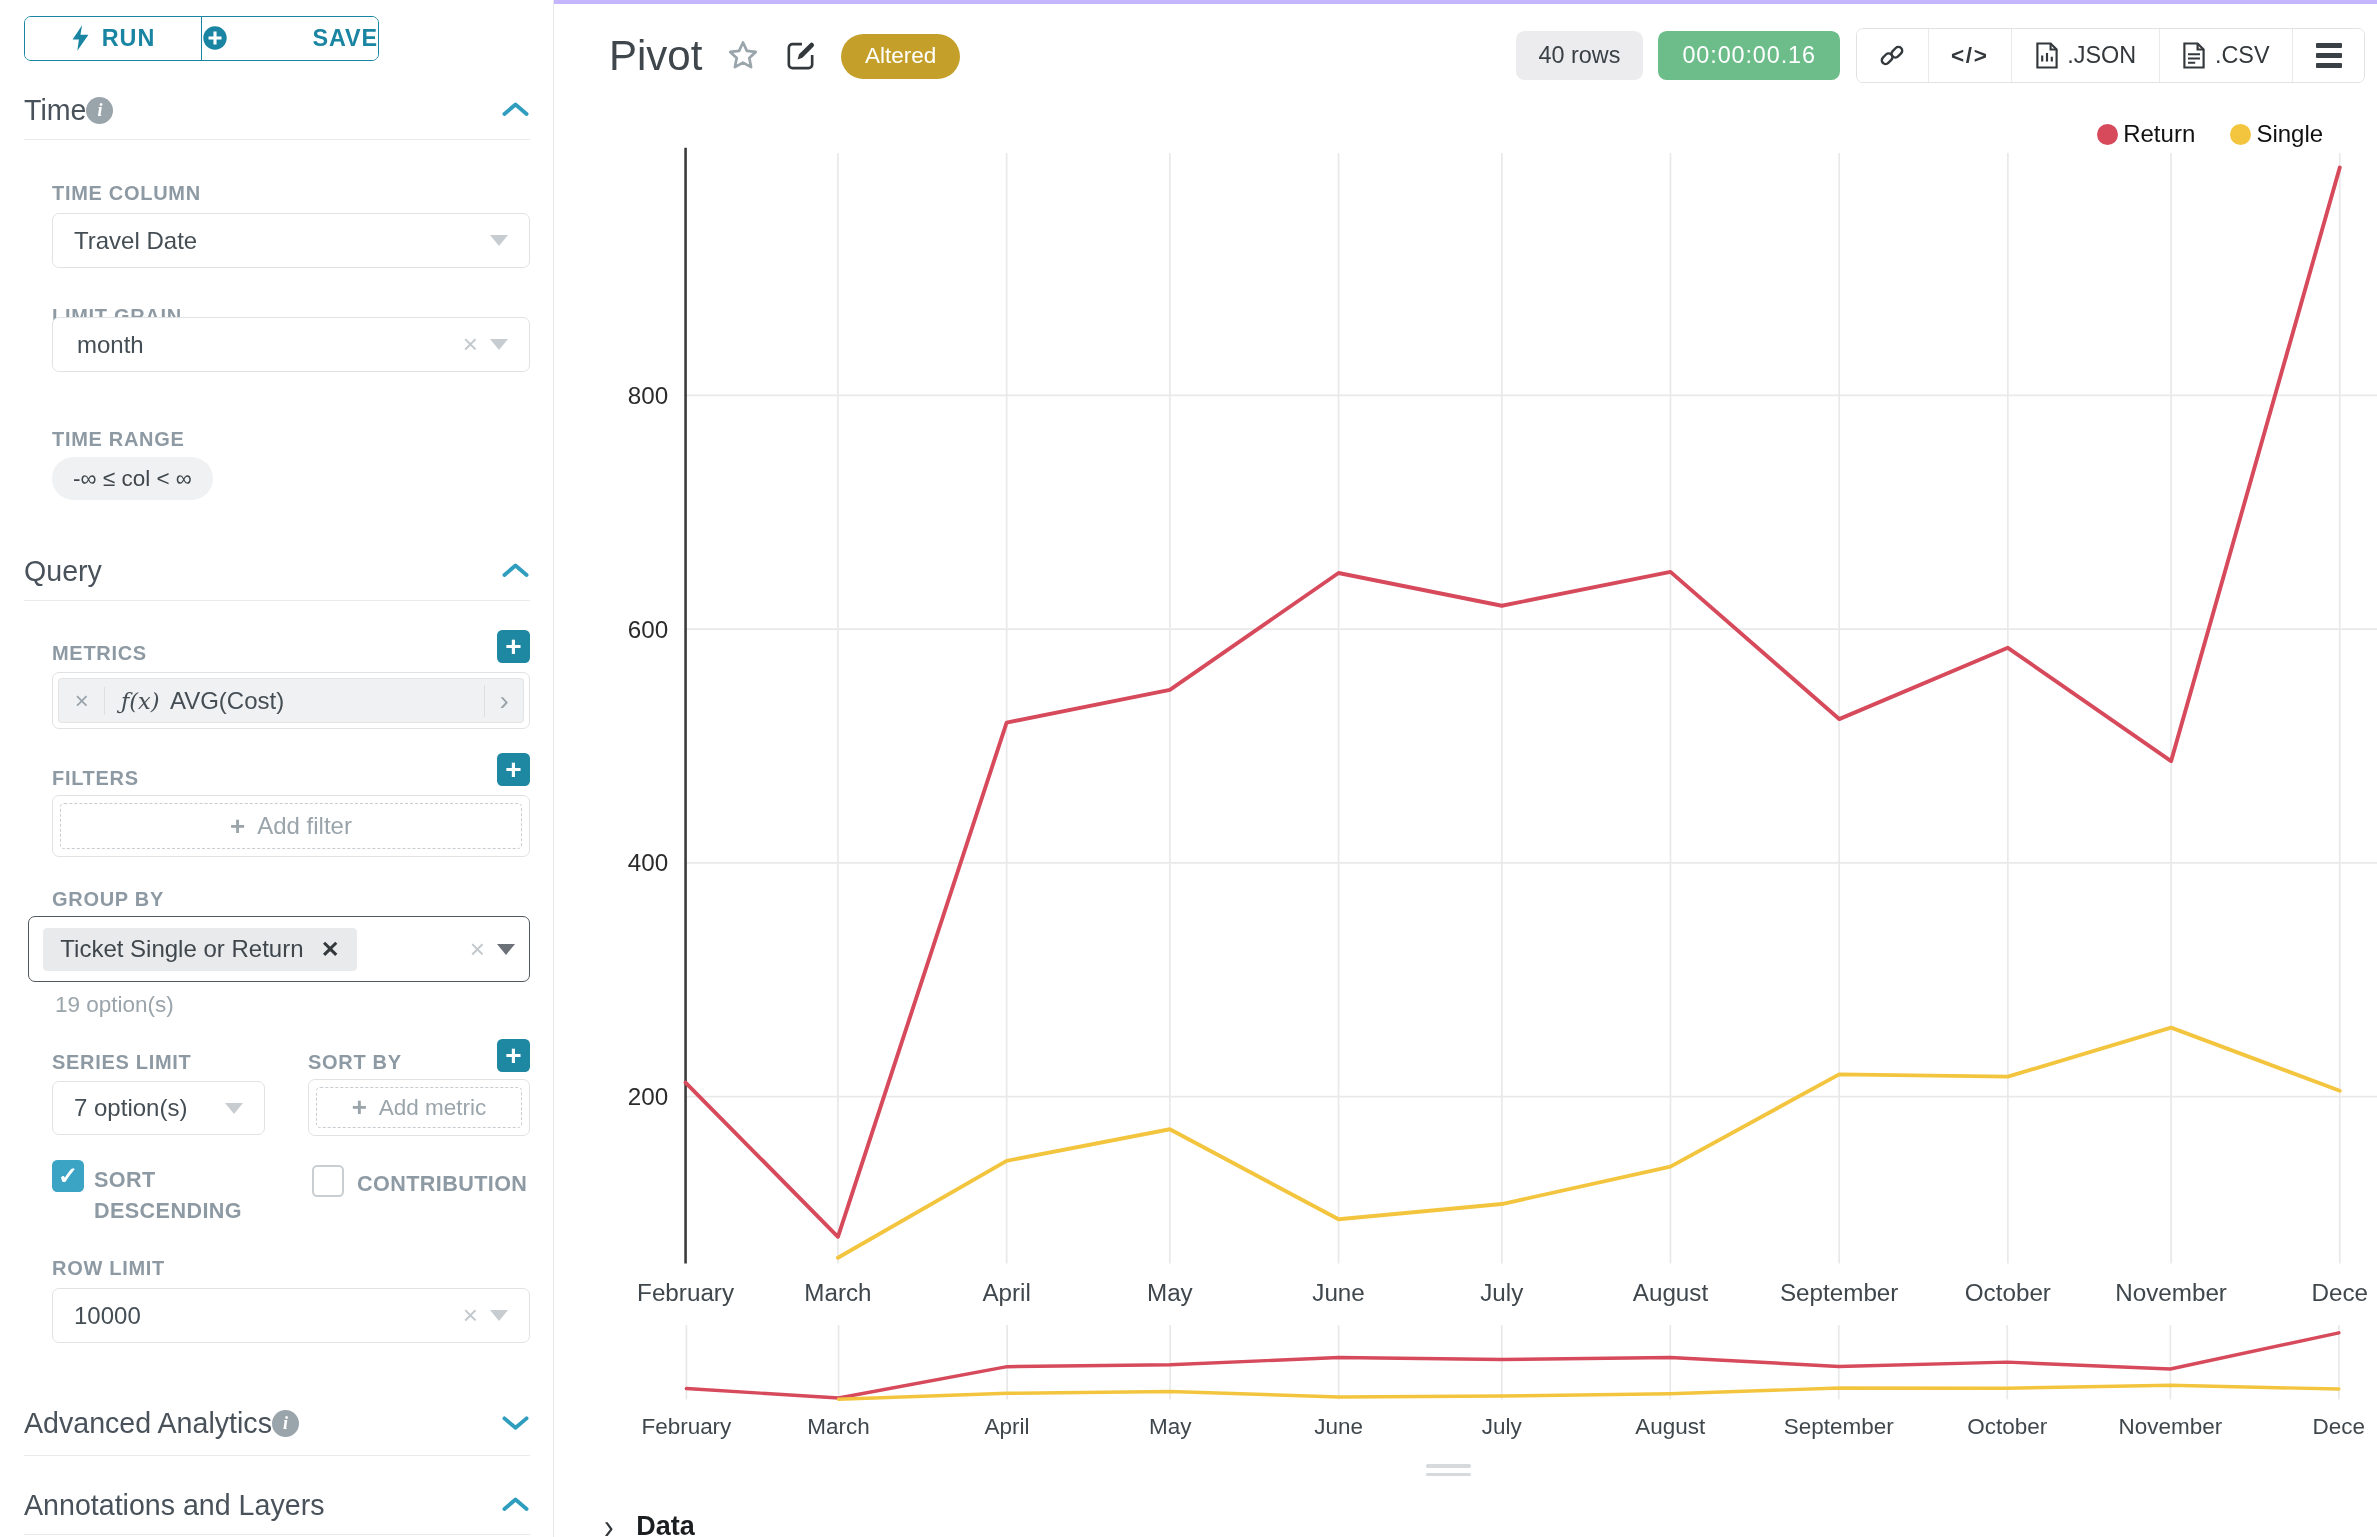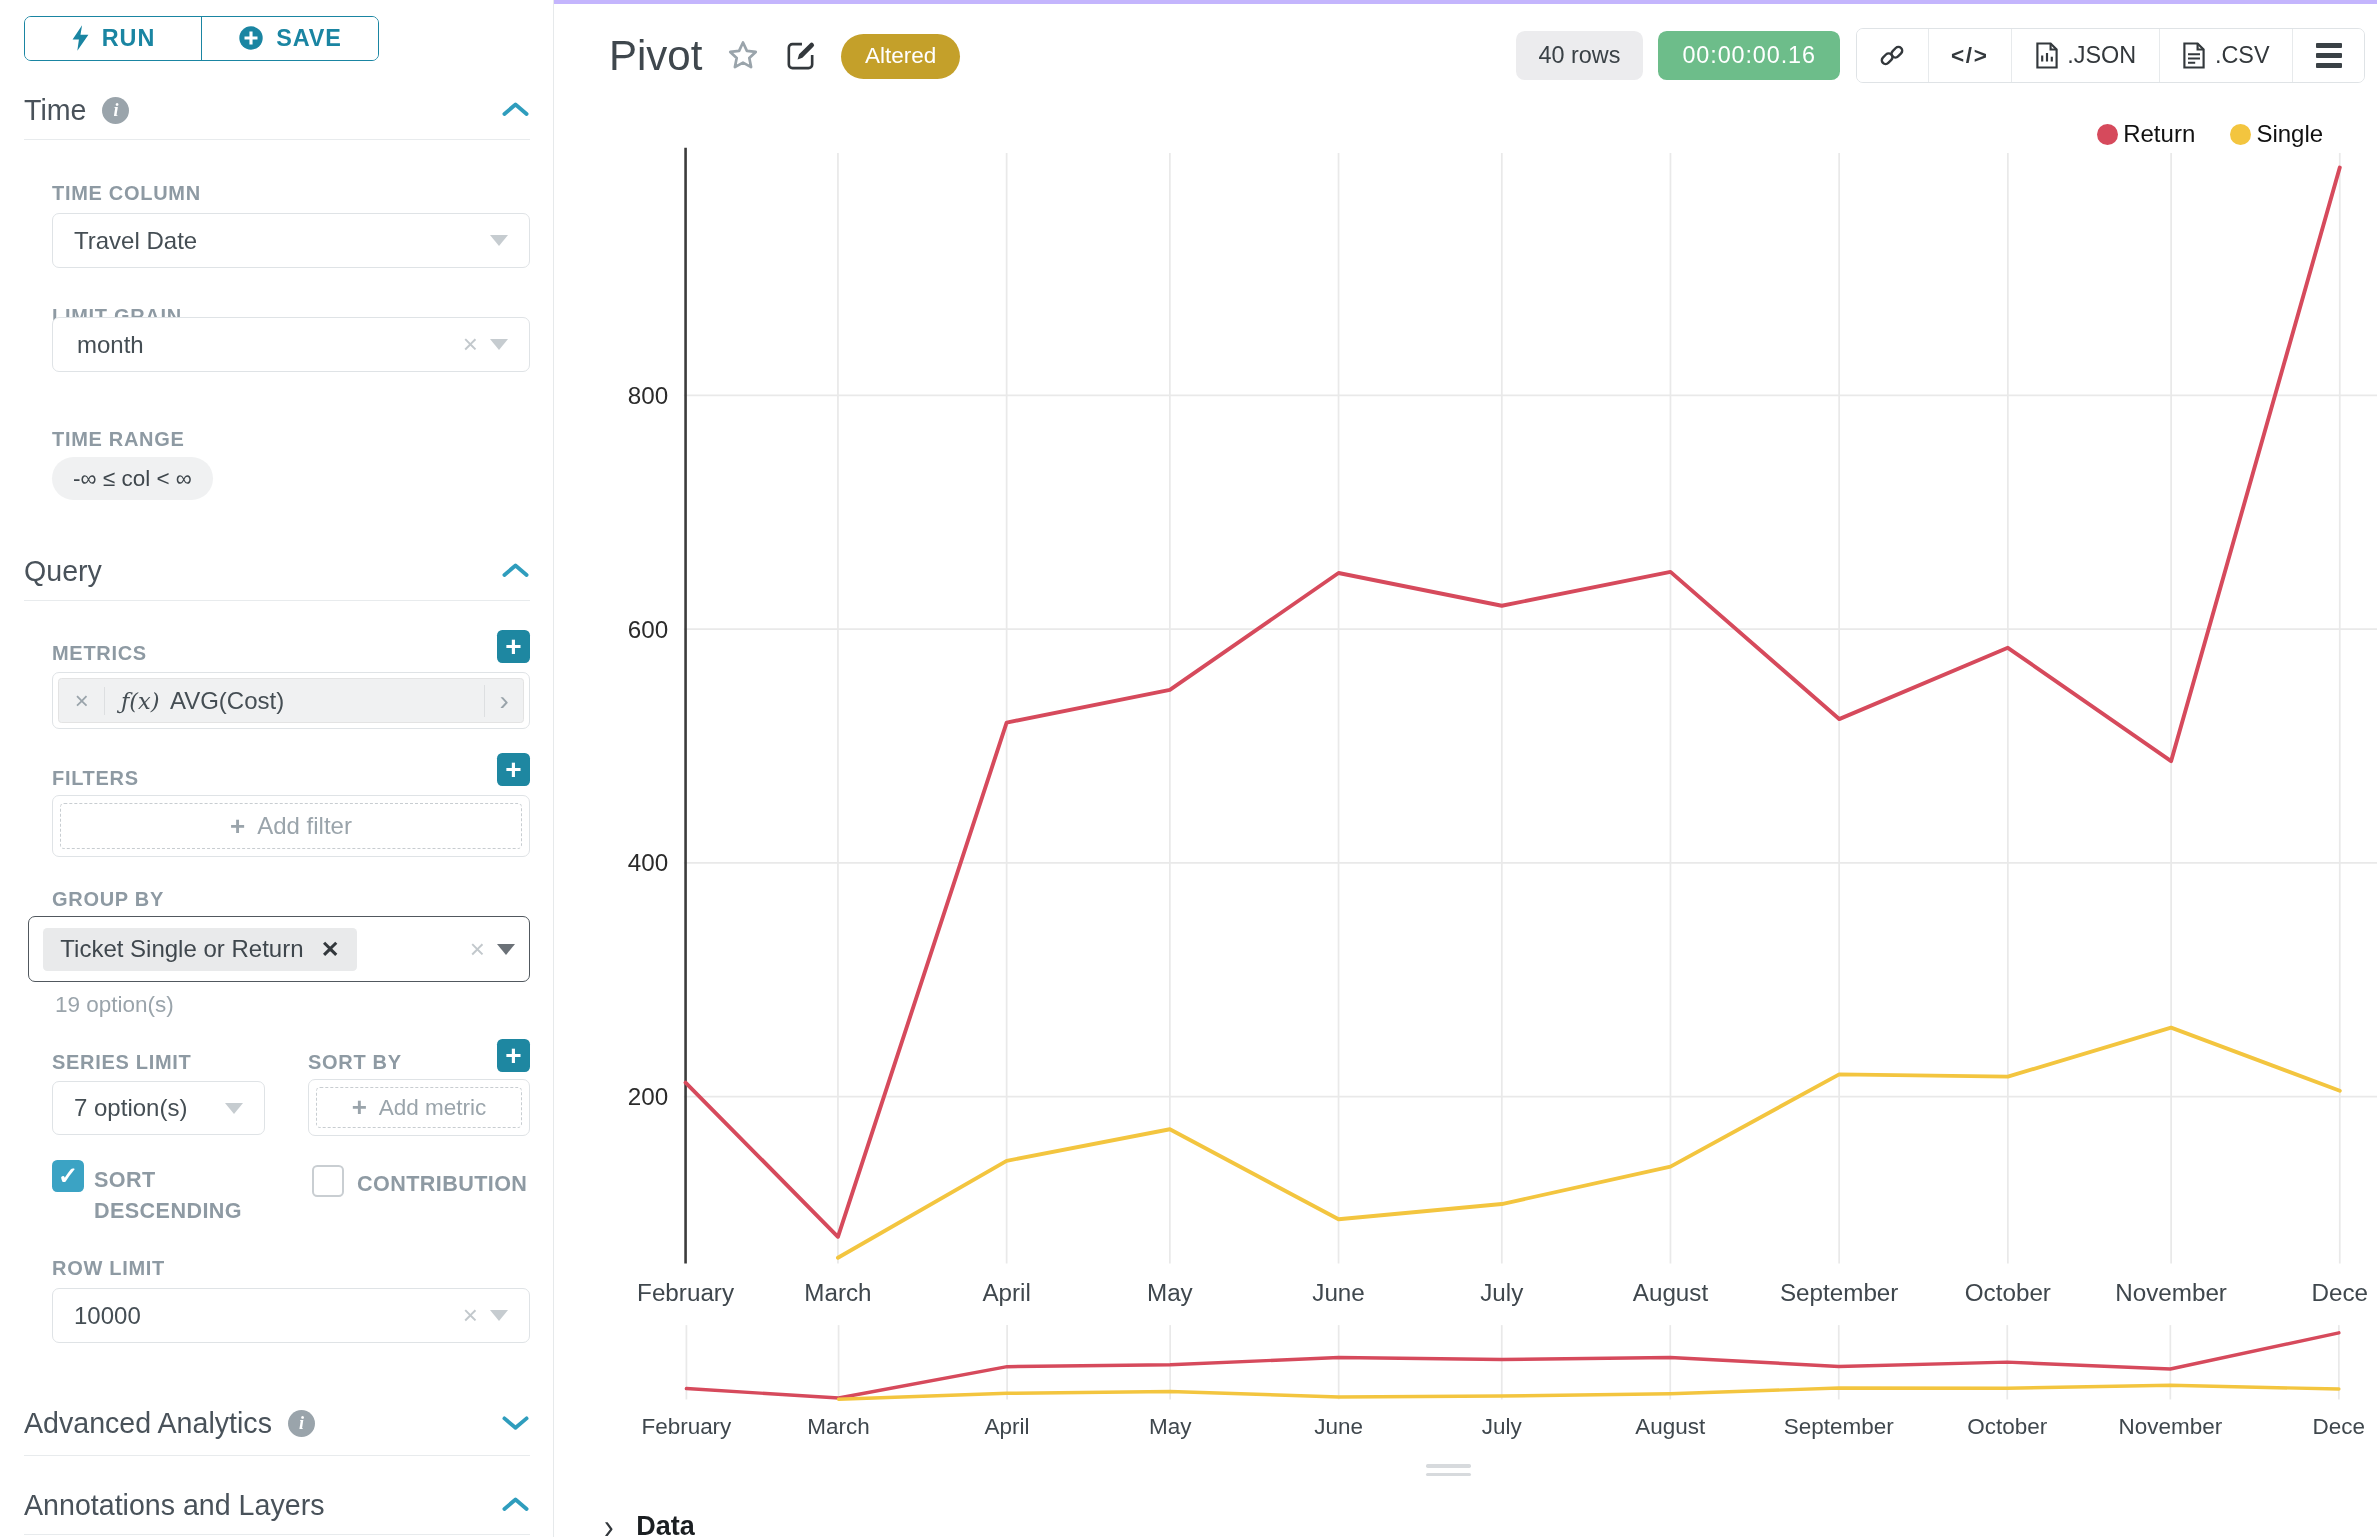--- a/index.html
+++ b/index.html
@@ -5,23 +5,23 @@
   * { box-sizing: border-box; margin: 0; padding: 0; }
   html,body { width:2377px; height:1538px; }
   body { font-family: "Liberation Sans", sans-serif; background:#fff; overflow:hidden; }
   #app { position:relative; width:2377px; height:1538px; background:#c4b5fd; }
 
   
   #sidebar { position:absolute; left:0; top:0; width:554px; height:1538px; background:#fff; border-right:1.7px solid #e6e9eb; }
   .abs { position:absolute; }
   .btn-group { left:24px; top:15.6px; width:355px; height:45px; display:flex; border:1.7px solid #1a85a2; border-radius:7px; overflow:hidden; background:#fff; }
   .btn-half { flex:1; display:flex; align-items:center; justify-content:center; gap:12px; color:#1a85a2; font-size:23.4px; font-weight:bold; letter-spacing:0.9px; cursor:pointer; background:#fff; border:none; }
-  .btn-half + .btn-half { border-left:1.7px solid #1a85a2; }
-
-  .sec-head { left:24px; width:506px; height:38px; display:flex; align-items:center; gap:16px; font-size:28.6px; color:#49525a; cursor:pointer; }
+  .btn-half + .btn-half { border-left:1.7px solid #1a85a2;justify-content:space-between; }
+
+  .sec-head { left:24px; width:506px; height:38px; display:flex; align-items:center; gap:0; font-size:28.6px; color:#49525a; cursor:pointer; }
   .sec-head .spacer { flex:1; }
   .info-dot { width:27px; height:27px; border-radius:50%; background:#9aa4ab; color:#fff; font-size:18px; font-weight:bold; font-family:"Liberation Serif", serif; display:inline-flex; align-items:center; justify-content:center; font-style:italic; }
   .divider { left:24px; width:506px; height:0; border-top:1.7px solid #e8ebed; }
 
   .lbl { left:52px; font-size:20px; letter-spacing:0.7px; color:#8e9aa3; font-weight:bold; }
   .sel { left:52px; width:478px; height:55px; border:1.7px solid #dfe3e6; border-radius:7px; background:#fff; display:flex; align-items:center; padding:0 21px; font-size:24px; color:#454e54; cursor:pointer; }
   .sel .grow { flex:1; }
   .icon-x { color:#c2c8cc; font-size:26px; padding:0 12px; cursor:pointer; }
   .caret { width:0; height:0; border-left:9.5px solid transparent; border-right:9.5px solid transparent; border-top:11.3px solid #c6ccd0; cursor:pointer; }
   .pill { background:#f0f1f2; border-radius:865px; padding:8.7px 21px; font-size:22.5px; color:#3f474d; display:inline-flex; align-items:center; }

